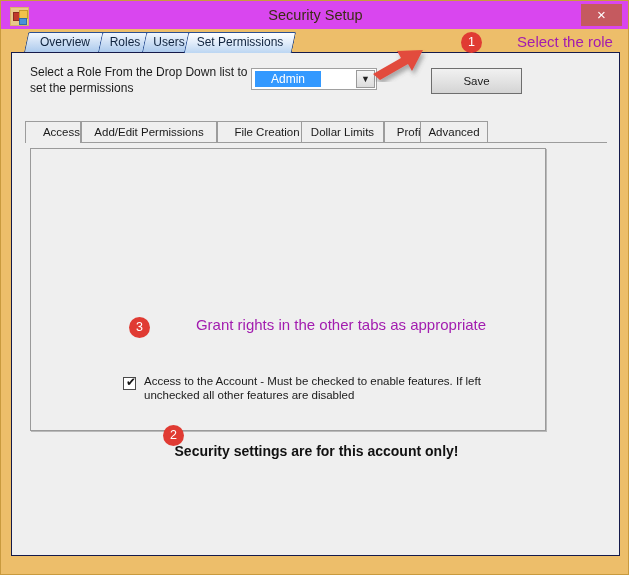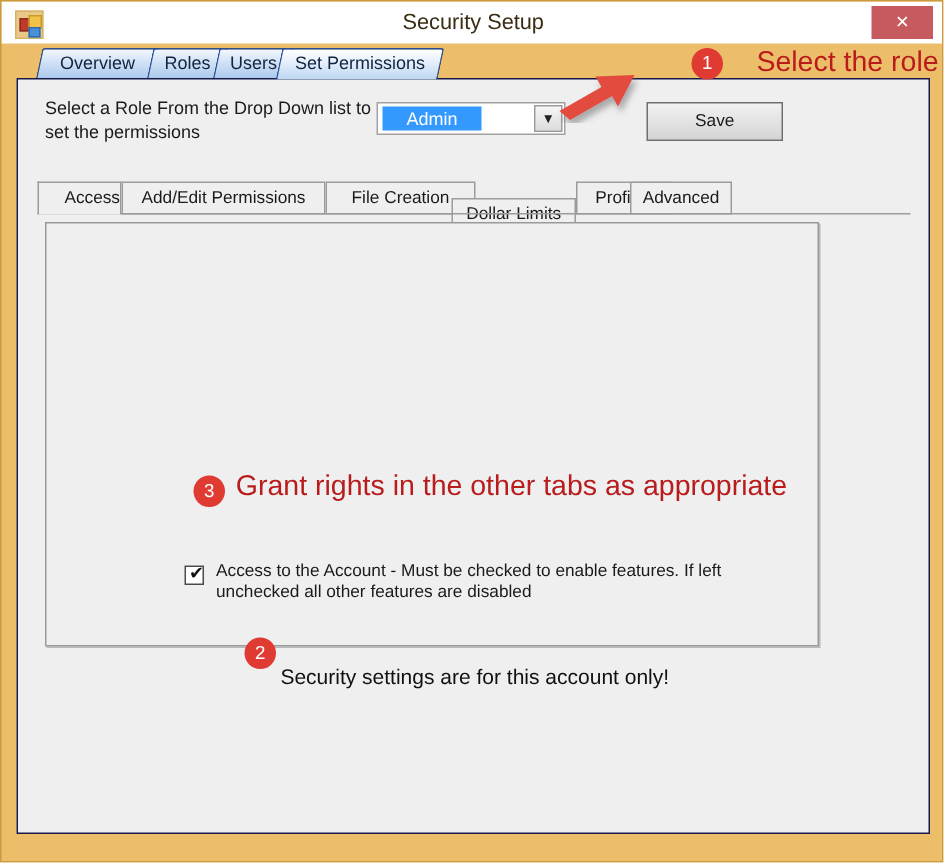--- a/index.html
+++ b/index.html
@@ -23,21 +23,21 @@
     border: 1px solid #c99a3e;
     overflow: hidden;
   }
 
   
   #titlebar {
     position: absolute;
     left: 0; top: 0;
     width: 629px;
     height: 28px;
-    background: #ffffff;
+    background: #d946ef;
   }
   #app-icon {
     position: absolute;
     left: 9px; top: 6px;
     width: 17px; height: 17px;
     background: #e8c98a;
     border: 1px solid #d9b268;
   }
   #app-icon .sq {
     position: absolute;
@@ -208,22 +208,22 @@
     width: 516px; height: 283px;
     box-sizing: border-box;
     background: #efefef;
     border: 1px solid #9a9a9a;
     box-shadow: 1px 1px 0 #b9b9b9;
   }
 
   
   .annot-text {
     position: absolute;
-    color: #b91c1c;
-    font-size: 19px;
+    color: #a21caf;
+    font-size: 15px;
     line-height: 24px;
   }
   .badge {
     position: absolute;
     width: 21px; height: 21px;
     border-radius: 50%;
     background: #e03b33;
     color: #ffffff;
     font-size: 12.5px;
     line-height: 21px;
@@ -288,21 +288,21 @@
     color: #1a1a1a;
   }
 
   
   #footer-note {
     position: absolute;
     left: 0; top: 390px;
     width: 609px;
     text-align: center;
     font-size: 14px;
-    font-weight: normal;
+    font-weight: bold;
     color: #111111;
   }
 </style>
 </head>
 <body>
 
 <div id="window">
 
   <div id="titlebar">
     <div id="app-icon">
@@ -337,21 +337,21 @@
       <span id="role-select-value">Admin</span>
       <span id="role-select-arrow">▼</span>
     </div>
 
     <div id="save-button">Save</div>
 
     <div id="inner-tabs">
         <div class="itab selected" style="left: 0px; width: 56px;">Access</div>
         <div class="itab" style="left: 56px; width: 136px;">Add/Edit Permissions</div>
         <div class="itab" style="left: 192px; width: 100px;">File Creation</div>
-        <div class="itab" style="left: 276px; width: 83px; margin-top: 11px;">Dollar Limits</div>
+        <div class="itab" style="left: 276px; width: 83px;">Dollar Limits</div>
         <div class="itab" style="left: 359px; width: 64px;">Profiles</div>
         <div class="itab" style="left: 395px; width: 68px;">Advanced</div>
       </div>
     <div id="inner-tab-underline"></div>
     <div id="inner-tab-underline-cut" style="left: 14px; width: 54px;"></div>
 
     <div id="content-box">
 
       <div class="badge" id="annot3-badge">3</div>
       <div class="annot-text" id="annot3-text">Grant rights in the other tabs as appropriate</div>

